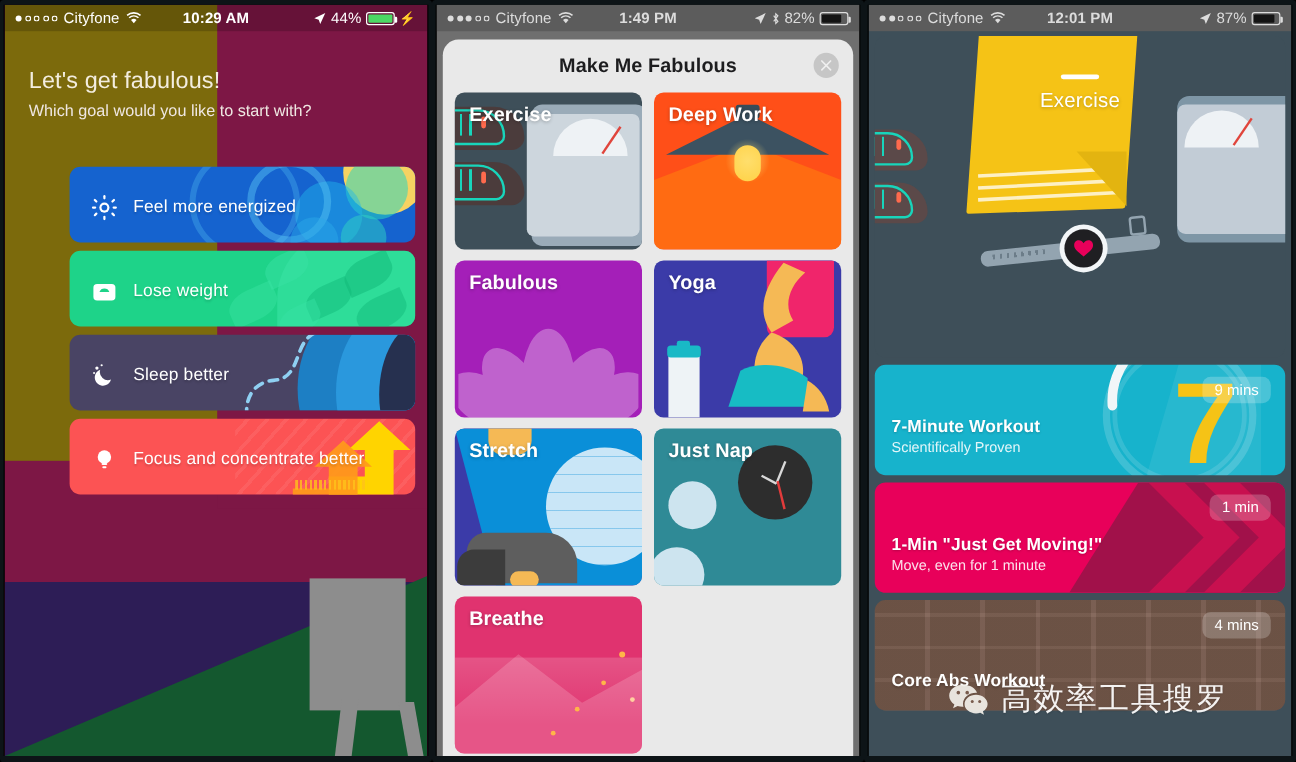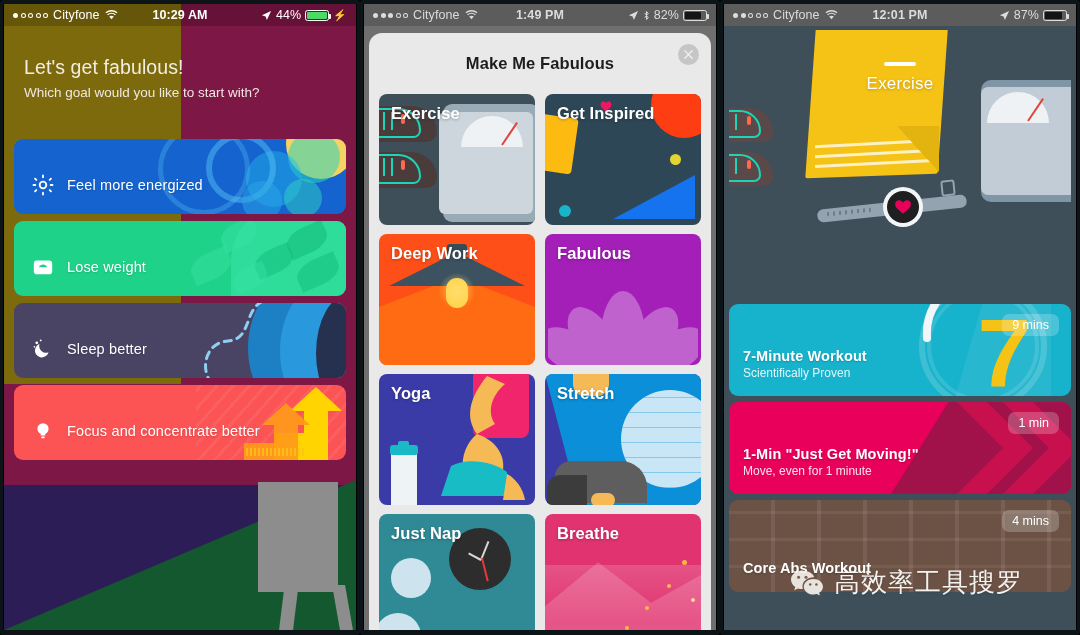--- a/index.html
+++ b/index.html
@@ -44,41 +44,41 @@
   .bg-leg1{ position:absolute; right:60px; bottom:0; width:14px; height:48px; background:#8d8d8d;
             transform:skewX(-7deg); }
   .bg-leg2{ position:absolute; right:7px; bottom:0; width:13px; height:45px; background:#8d8d8d;
             transform:skewX(10deg); }
   .bg-darkband{ position:absolute; left:0; top:0; width:100%; height:22px; background:rgba(0,0,0,.18);}
   .p1-head{ position:absolute; left:20px; top:52px; right:20px; color:#fff; }
   .p1-title{ font-size:19.5px; font-weight:400; letter-spacing:.1px; margin-bottom:6px; color:#f3eddf;}
   .p1-sub{ font-size:13.5px; font-weight:400; color:#efe7e2; }
 
   .cards1{ position:absolute; left:10px; right:10px; top:135px; }
-  .gcard{ position:relative; height:75px; border-radius:9px; margin-bottom:7px; overflow:hidden;
-          display:flex; align-items:flex-end; }
+  .gcard{ position:relative; height:63px; border-radius:9px; margin-bottom:7px; overflow:hidden;
+          display:flex; align-items:flex-end;margin-left:44px; }
   .gcard .grow{ position:relative; z-index:3; display:flex; align-items:center; gap:13px;
                 padding:0 0 18px 18px; }
   .gcard .glabel{ color:#fff; font-size:14.5px; font-weight:400; letter-spacing:.15px;
                   text-shadow:0 1px 2px rgba(0,0,0,.18); }
   .gicon{ width:22px; height:22px; position:relative; flex:none; }
   .c-energize{ background:#1563cf; }
   .c-weight{ background:#1ed389; }
   .c-sleep{ background:#494464; }
   .c-focus{ background:#fc5354; }
 
   .art{ position:absolute; inset:0; z-index:1; overflow:hidden; }
   .circ{ position:absolute; border-radius:50%; }
 
   
   .p2 .screen{ background:#6c6c6c; }
   .p2-dim{ position:absolute; inset:0; background:#6f6f6f; }
   .sheet{ position:absolute; left:5px; right:5px; top:29px; bottom:-10px;
           background:#e9e9e9; border-radius:13px 13px 0 0; overflow:hidden; }
-  .sheet-head{ height:61px; position:relative; display:flex; align-items:center;
+  .sheet-head{ height:44px; position:relative; display:flex; align-items:center;
                justify-content:center;text-align:center; }
   .sheet-title{ font-size:16.5px; font-weight:600; color:#1d1d1f; letter-spacing:.1px; }
   .closebtn{ position:absolute; right:12px; top:11px; width:21px; height:21px; border-radius:50%;
              background:#c6c6c6; display:flex; align-items:center; justify-content:center;
              color:#efefef; font-size:14px; line-height:1; font-weight:400; }
   .grid{ padding:0 10px; display:grid; grid-template-columns:1fr 1fr; gap:9px 10px; }
   .tile{ position:relative; height:131px; border-radius:8px; overflow:hidden; }
   .tile .tlabel{ position:absolute; left:12px; top:10px; color:#fff; font-size:16.5px;
                  font-weight:700; z-index:5; letter-spacing:.1px;
                  text-shadow:0 1px 3px rgba(0,0,0,.28); }
@@ -342,35 +342,20 @@
               <div style="position:absolute;left:22px;top:20px;width:4px;height:10px;background:#ff6a4d;border-radius:2px;"></div>
               <div style="position:absolute;left:-16px;top:58px;width:74px;height:36px;background:#4c3b3b;border-radius:20px 34px 14px 14px;opacity:.95;"></div>
               <div style="position:absolute;left:-14px;top:60px;width:56px;height:30px;border:2.4px solid #18d5bb;border-radius:14px 30px 10px 10px;"></div>
               <div style="position:absolute;left:-12px;top:64px;width:30px;height:18px;
                    background:repeating-linear-gradient(90deg,#18d5bb 0 2px,transparent 2px 8px);"></div>
               <div style="position:absolute;left:22px;top:66px;width:4px;height:10px;background:#ff6a4d;border-radius:2px;"></div>
             </div>
             <div class="tlabel">Exercise</div>
           </div>
 
-          <div class="tile t-inspired">
-            <div class="art">
-              <div style="position:absolute;right:-16px;top:-22px;width:66px;height:66px;background:#ff3d13;border-radius:50%;"></div>
-              <div style="position:absolute;left:-10px;top:22px;width:40px;height:56px;background:#fdbb12;transform:rotate(8deg);border-radius:4px;"></div>
-              <div style="position:absolute;right:20px;top:60px;width:11px;height:11px;background:#e4d42c;border-radius:50%;"></div>
-              <div style="position:absolute;left:14px;bottom:8px;width:12px;height:12px;background:#19b4c9;border-radius:50%;"></div>
-              <svg width="90" height="48" viewBox="0 0 90 48" style="position:absolute;right:4px;bottom:4px;">
-                <path d="M88 2 88 46 6 46Z" fill="#1573f0"></path>
-              </svg>
-              <svg width="14" height="14" viewBox="0 0 14 14" style="position:absolute;left:54px;top:5px;">
-                <path d="M7 13C3 9 .5 7 2 3.8 3.2 1.2 6 2 7 4.2 8 2 10.8 1.2 12 3.8 13.5 7 11 9 7 13Z" fill="#ef1763"></path>
-              </svg>
-            </div>
-            <div class="tlabel">Get Inspired</div>
-          </div>
 
           <div class="tile t-deep">
             <div class="art">
               <div style="position:absolute;left:0;right:0;bottom:0;height:88px;background:#ff6b12;
                    clip-path:polygon(0 34%,50% 0,100% 34%,100% 100%,0 100%);"></div>
               <svg width="160" height="56" viewBox="0 0 160 56" style="position:absolute;left:50%;top:10px;transform:translateX(-50%);">
                 <rect x="70" y="0" width="20" height="12" rx="3" fill="#374c59"></rect>
                 <path d="M80 8 148 42 12 42Z" fill="#3c5261"></path>
               </svg>
               <div style="position:absolute;left:50%;top:44px;transform:translateX(-50%);width:22px;height:30px;

